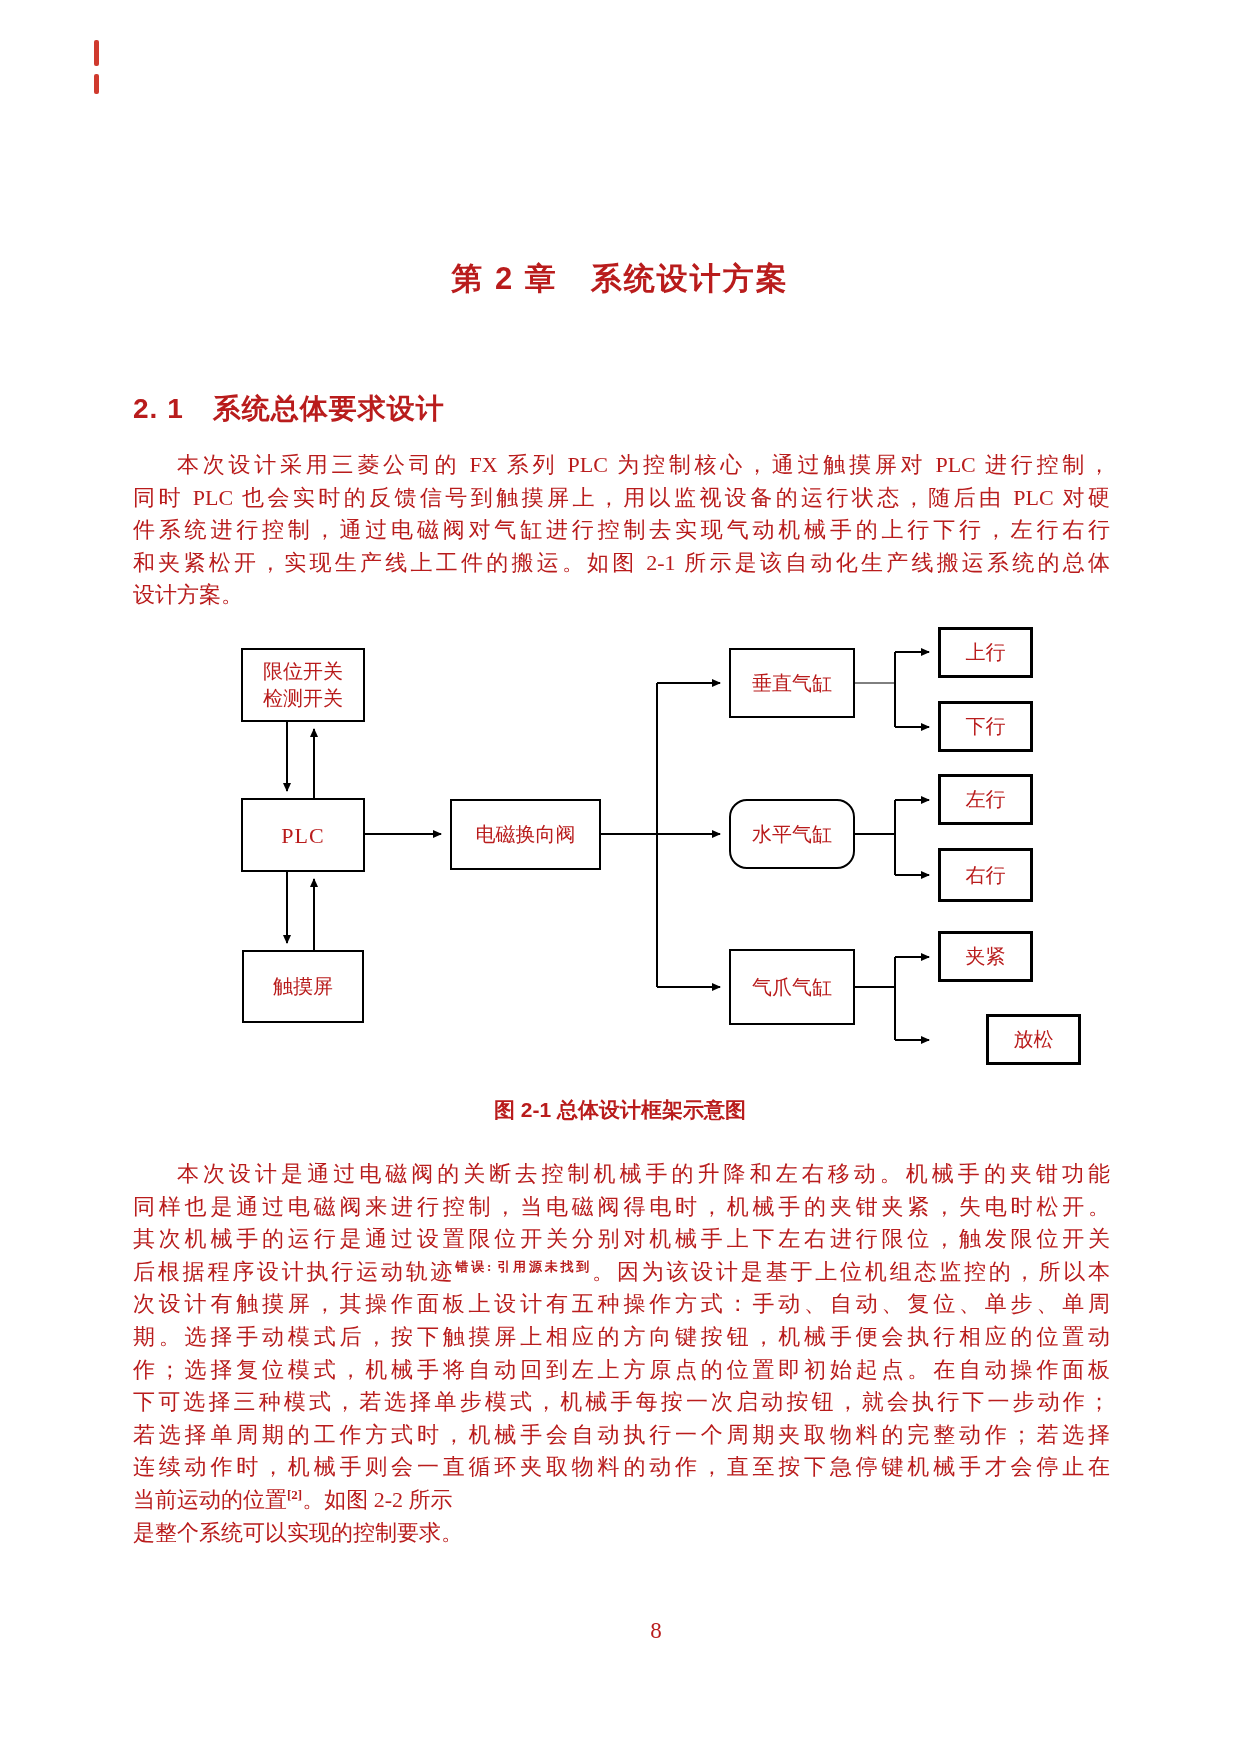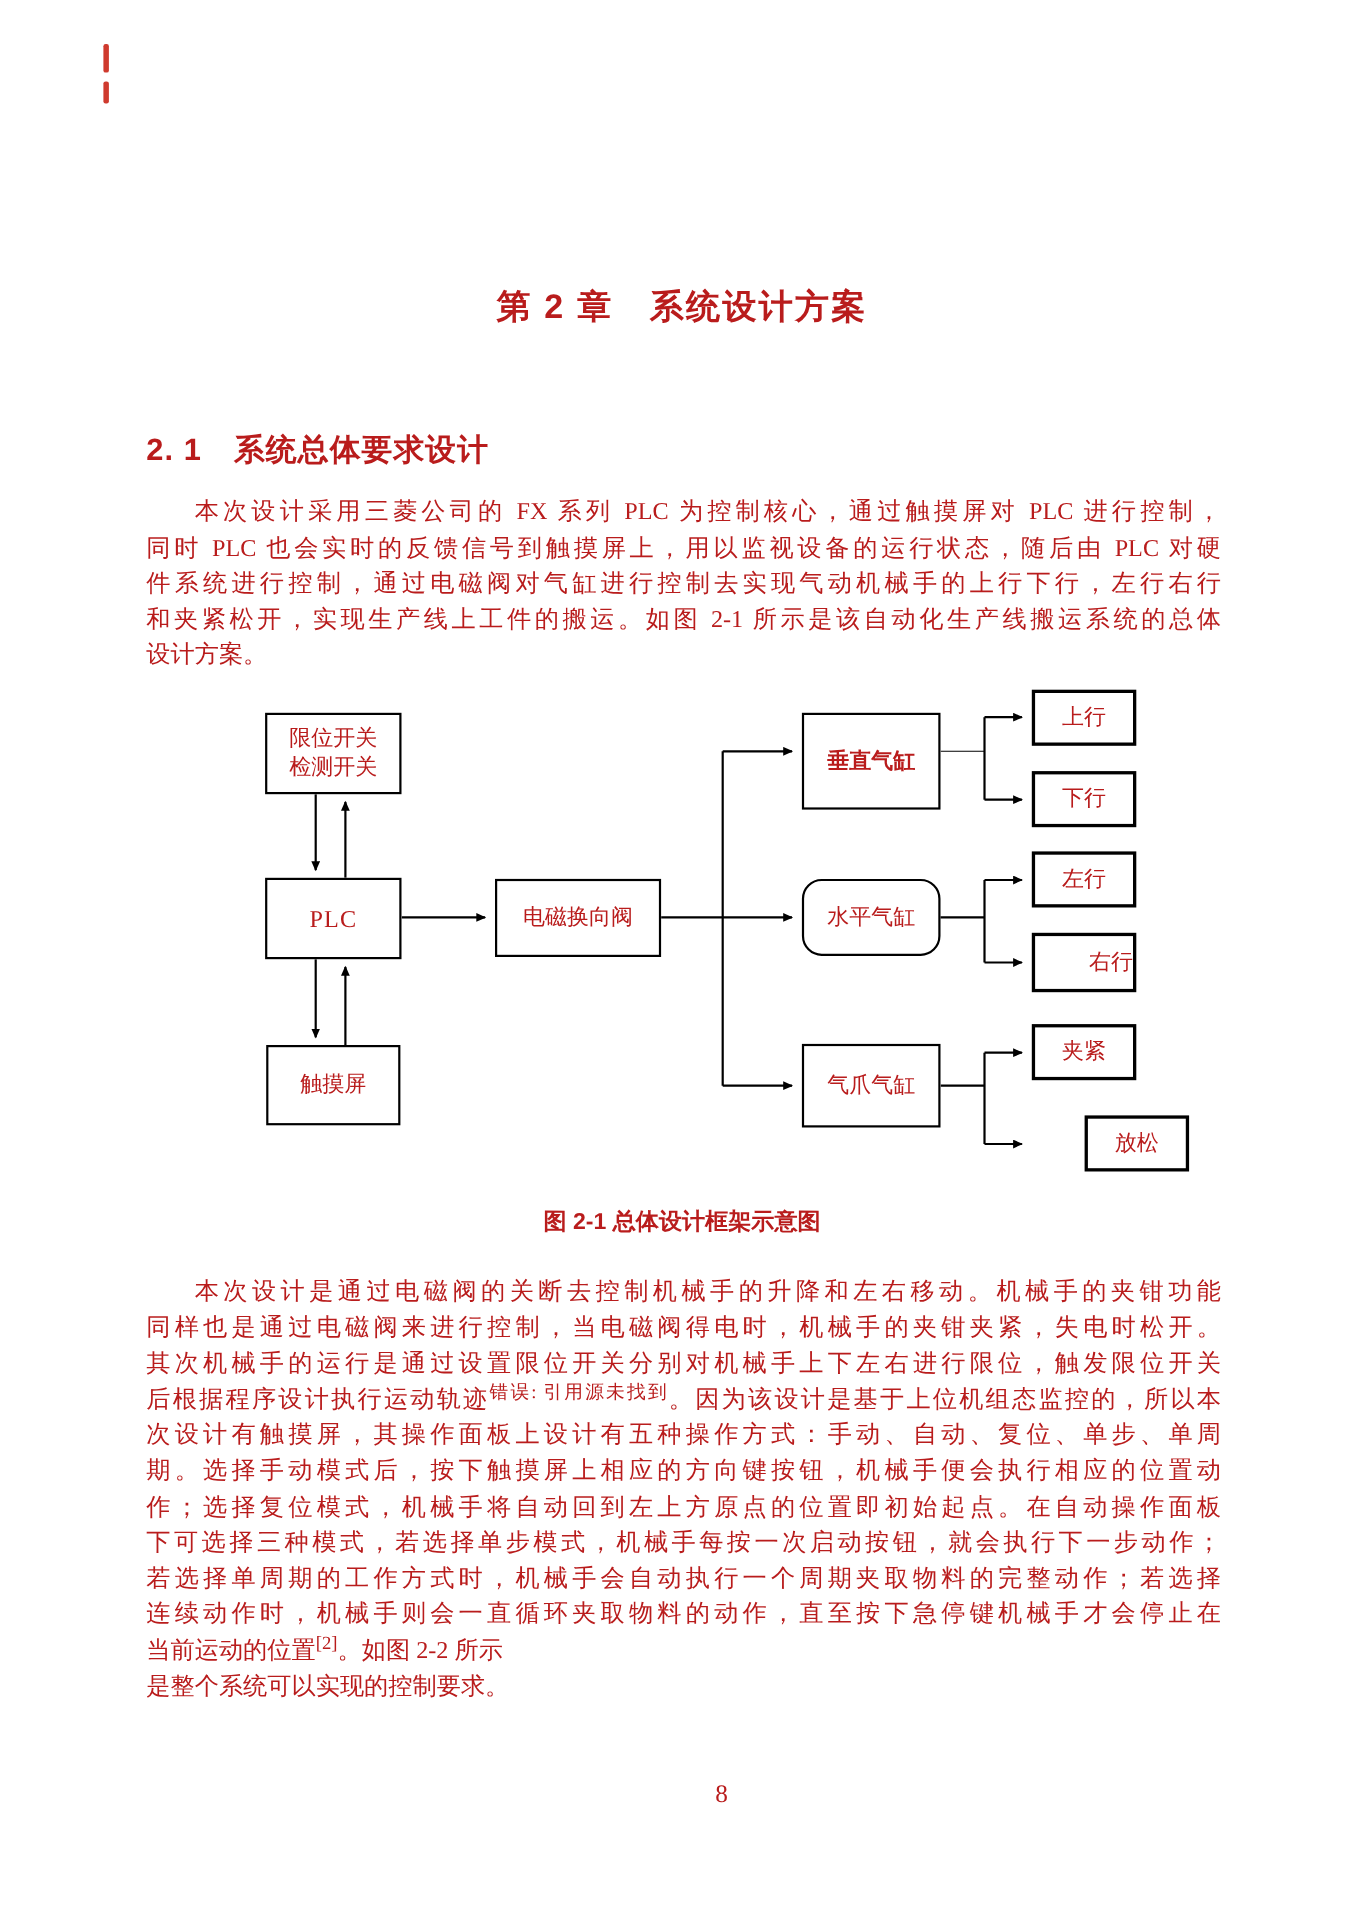--- a/index.html
+++ b/index.html
@@ -10,38 +10,38 @@
                  font-family:"Liberation Sans",sans-serif;font-weight:bold;font-size:31px;letter-spacing:2px;}
   .section-heading{position:absolute;top:390px;left:133px;
                    font-family:"Liberation Sans",sans-serif;font-weight:bold;font-size:28px;letter-spacing:1px;}
 
   .para{position:absolute;left:133px;width:977px;font-size:22px;line-height:32.6px;}
   .p1{top:449px;}
   .p2{top:1158px;}
   .line{white-space:normal;}
   .line.fill{text-align:justify;text-align-last:justify;}
   .line.ind{text-indent:44px;}
-  .suptext{font-size:17px;vertical-align:super;line-height:0;}
+  .suptext{font-size:13px;vertical-align:super;line-height:0;font-weight:bold;}
 
   
   .dbox{position:absolute;border:2px solid #000;background:#fff;box-sizing:border-box;
         display:flex;flex-direction:column;align-items:center;justify-content:center;
         font-size:20px;text-align:center;line-height:27px;}
   .b-limit  {left:241px;top:648px;width:124px;height:74px;}
   .b-plc    {left:241px;top:798px;width:124px;height:74px;font-size:22px;letter-spacing:1px;text-align:right;}
   .b-touch  {left:242px;top:950px;width:122px;height:73px;}
   .b-valve  {left:450px;top:799px;width:151px;height:71px;}
-  .b-vcyl   {left:729px;top:648px;width:126px;height:88px;font-weight:bold;}
+  .b-vcyl   {left:729px;top:648px;width:126px;height:70px;}
   .b-hcyl   {left:729px;top:799px;width:126px;height:70px;border-radius:18px;}
   .b-gcyl   {left:729px;top:949px;width:126px;height:76px;}
   .b-small  {width:95px;height:51px;border-width:3px;}
   .b-up     {left:938px;top:627px;}
   .b-down   {left:938px;top:701px;}
   .b-left   {left:938px;top:774px;align-items:center;}
-  .b-right  {left:938px;top:848px;height:54px;align-items:flex-end;}
+  .b-right  {left:938px;top:848px;height:54px;}
   .b-clamp  {left:938px;top:931px;}
   .b-release{left:938px;top:1014px;margin-left:48px;}
 
   .connectors{position:absolute;left:0;top:0;width:1240px;height:1754px;pointer-events:none;}
 
   .caption{position:absolute;top:1096px;left:0;width:100%;text-align:center;
            font-weight:bold;font-size:21px;font-family:"Liberation Sans",sans-serif;}
   .pagenum{position:absolute;top:1618px;left:596px;width:120px;text-align:center;font-size:23px;}
 
   .redmark{position:absolute;background:#cf3a2e;border-radius:2px;}

